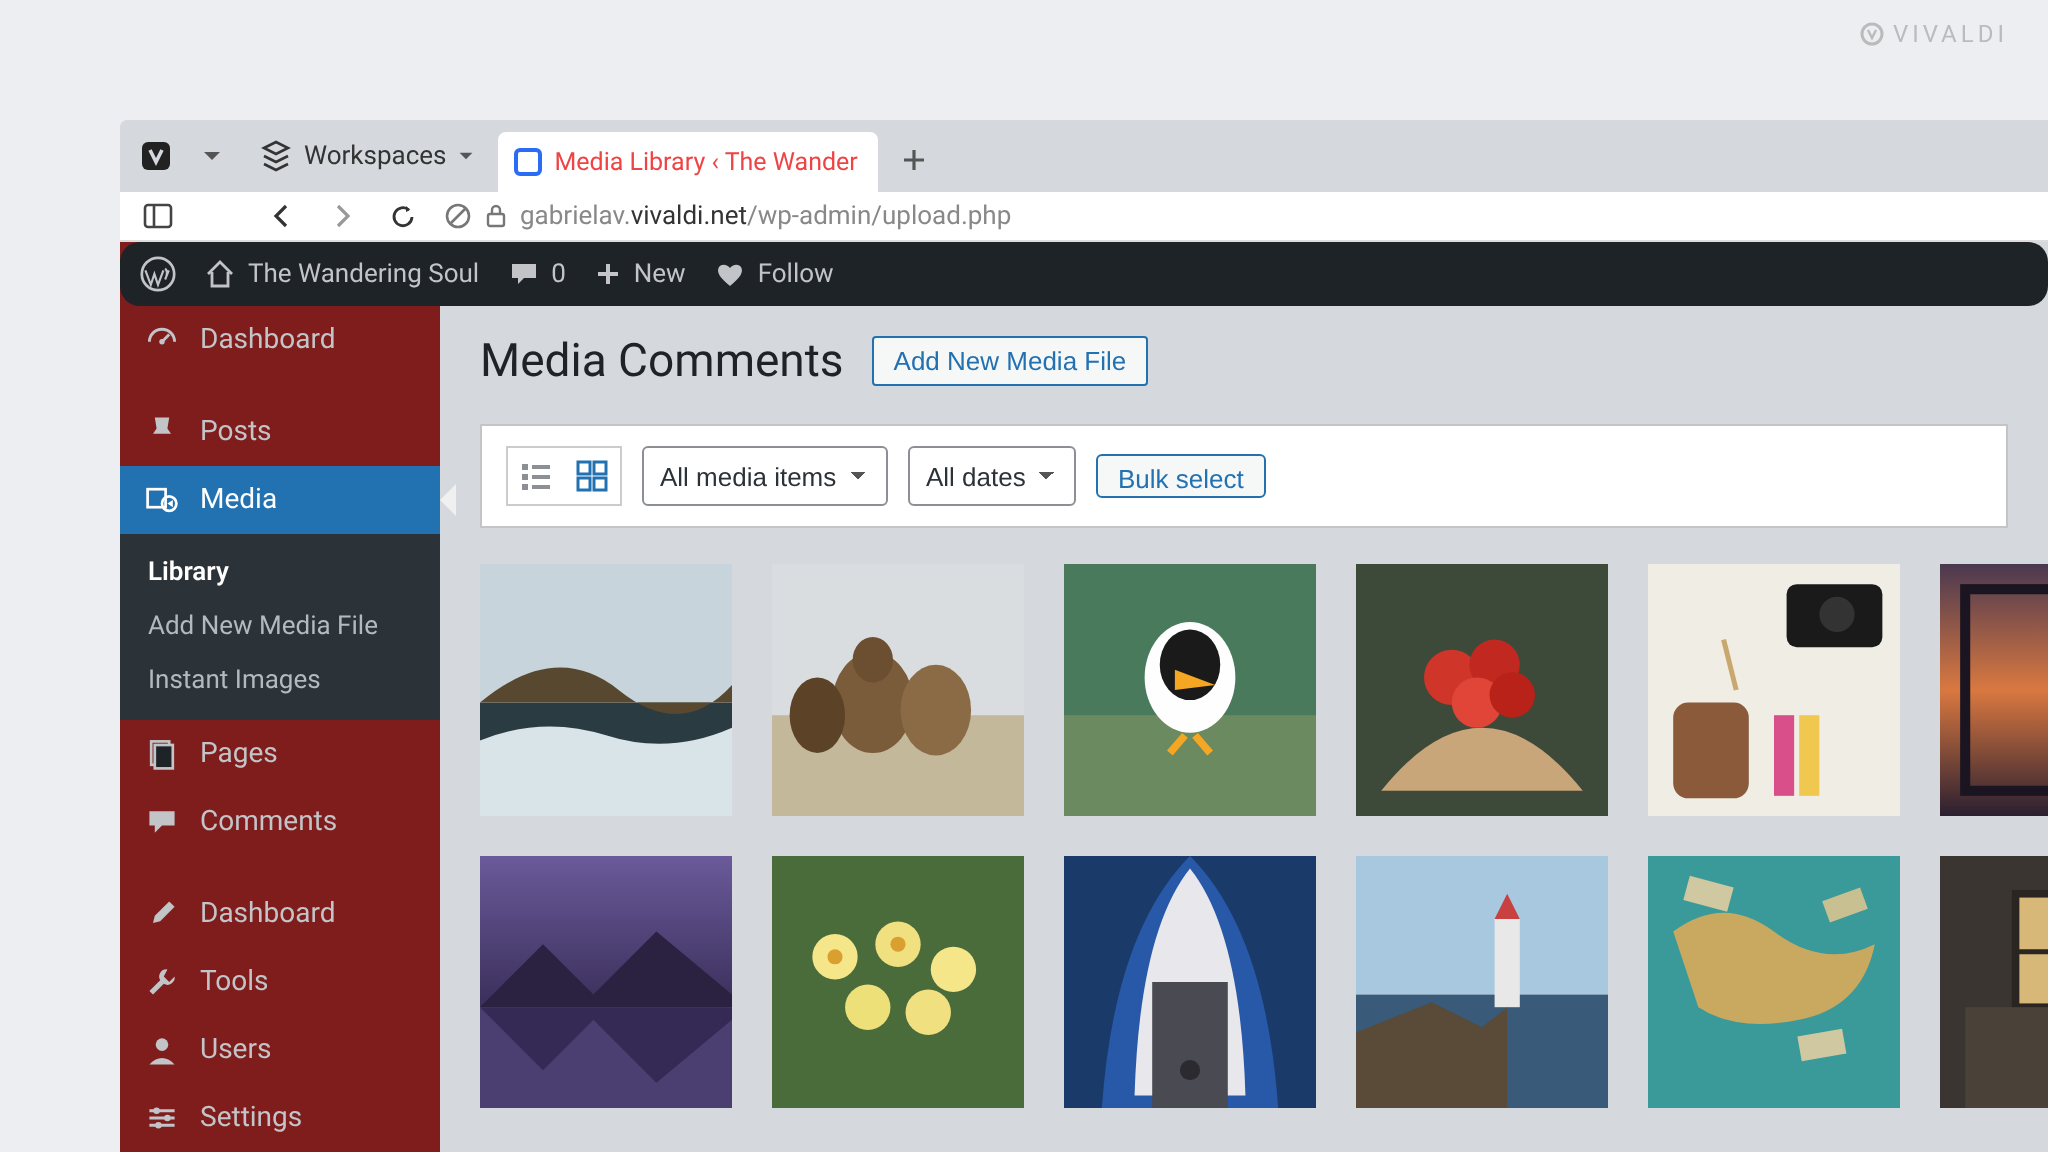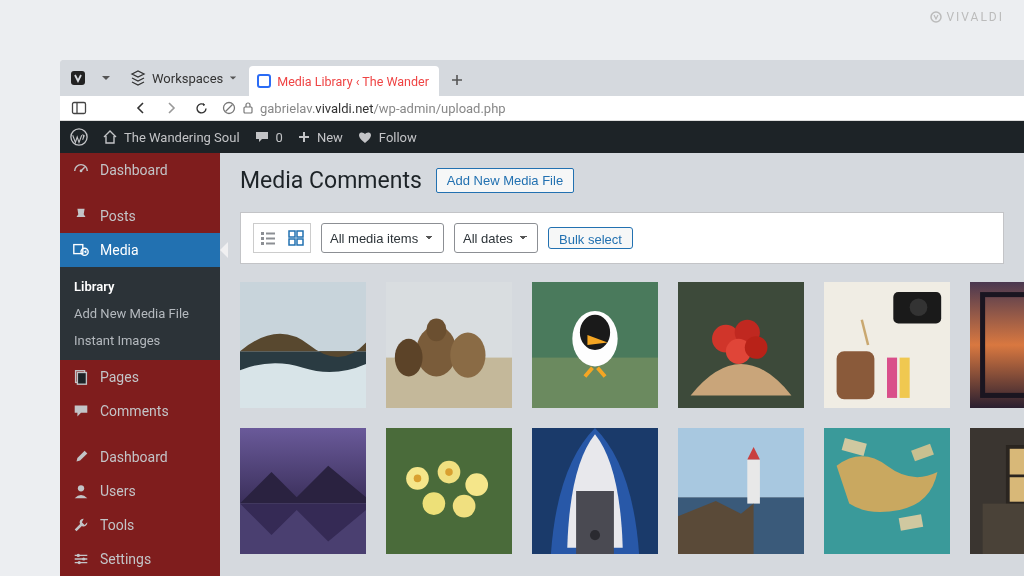--- a/index.html
+++ b/index.html
@@ -19,21 +19,21 @@
 
 .addr-bar { height: 36px; background: #fff; display: flex; align-items: center; padding: 0 10px; gap: 12px; border-bottom: 1px solid #ddd; }
 .addr-bar .nav-btn { width: 18px; height: 18px; display: flex; align-items: center; justify-content: center; color: #444; }
 .addr-bar .url { color: #888; font-size: 13px; display: flex; align-items: center; gap: 6px; }
 .addr-bar .url .dom { color: #333; }
 
 .admin-bar { position: absolute; top: 0; left: 0; right: 0; height: 32px; background: #1d2327; color: #c3c4c7; display: flex; align-items: center; padding: 0 10px; gap: 14px; font-size: 13px; z-index: 5; }
 .admin-bar .item { display: flex; align-items: center; gap: 6px; cursor: pointer; }
 
 .wp-wrapper { position: relative; flex: 1; display: flex; }
-.wp-wrapper > .admin-bar { position: relative; }
+.wp-wrapper > .admin-bar { position: relative; border-radius: 10px; }
 
 .sidebar { width: 160px; background: #7f1d1d; color: #c3c4c7; padding-top: 32px; display: flex; flex-direction: column; font-size: 14px; }
 .sidebar .menu-item { display: flex; align-items: center; gap: 10px; padding: 8px 12px; cursor: pointer; }
 .sidebar .menu-item.active { background: #2271b1; color: #fff; position: relative; }
 .sidebar .menu-item.active::after { content: ""; position: absolute; right: -8px; top: 50%; transform: translateY(-50%); border: 8px solid transparent; border-right-color: #f0f0f1; }
 .sidebar .submenu { background: #2c3338; padding: 6px 0; }
 .sidebar .submenu .sub { padding: 6px 12px 6px 14px; font-size: 13px; cursor: pointer; color: #b4b9be; }
 .sidebar .submenu .sub.current { color: #fff; font-weight: 600; }
 
 .content { flex: 1; padding: 46px 20px 20px 20px; overflow: hidden; }
@@ -212,30 +212,30 @@
       </div>
       <div style="height:12px"></div>
       <div class="menu-item">
         <svg width="18" height="18" viewBox="0 0 20 20">
             <path d="M14 3 L17 6 L9 14 L5 15 L6 11 Z" fill="currentColor"></path>
           </svg>
         <span>Dashboard</span>
       </div>
       <div class="menu-item">
         <svg width="18" height="18" viewBox="0 0 20 20">
+            <path d="M13 3 A4 4 0 0 0 9 9 L3 15 L5 17 L11 11 A4 4 0 0 0 17 7 L14 10 L11 7 Z" fill="currentColor"></path>
+          </svg>
+        <span>Tools</span>
+      </div>
+      <div class="menu-item">
+        <svg width="18" height="18" viewBox="0 0 20 20">
             <circle cx="10" cy="7" r="3.5" fill="currentColor"></circle>
             <path d="M3 18 Q10 11 17 18" fill="currentColor"></path>
           </svg>
         <span>Users</span>
-      </div>
-      <div class="menu-item">
-        <svg width="18" height="18" viewBox="0 0 20 20">
-            <path d="M13 3 A4 4 0 0 0 9 9 L3 15 L5 17 L11 11 A4 4 0 0 0 17 7 L14 10 L11 7 Z" fill="currentColor"></path>
-          </svg>
-        <span>Tools</span>
       </div>
       <div class="menu-item">
         <svg width="18" height="18" viewBox="0 0 20 20">
             <path d="M3 6 H17 M3 10 H17 M3 14 H17" stroke="currentColor" stroke-width="1.6"></path>
             <circle cx="7" cy="6" r="1.8" fill="currentColor"></circle>
             <circle cx="13" cy="10" r="1.8" fill="currentColor"></circle>
             <circle cx="8" cy="14" r="1.8" fill="currentColor"></circle>
           </svg>
         <span>Settings</span>
       </div>

